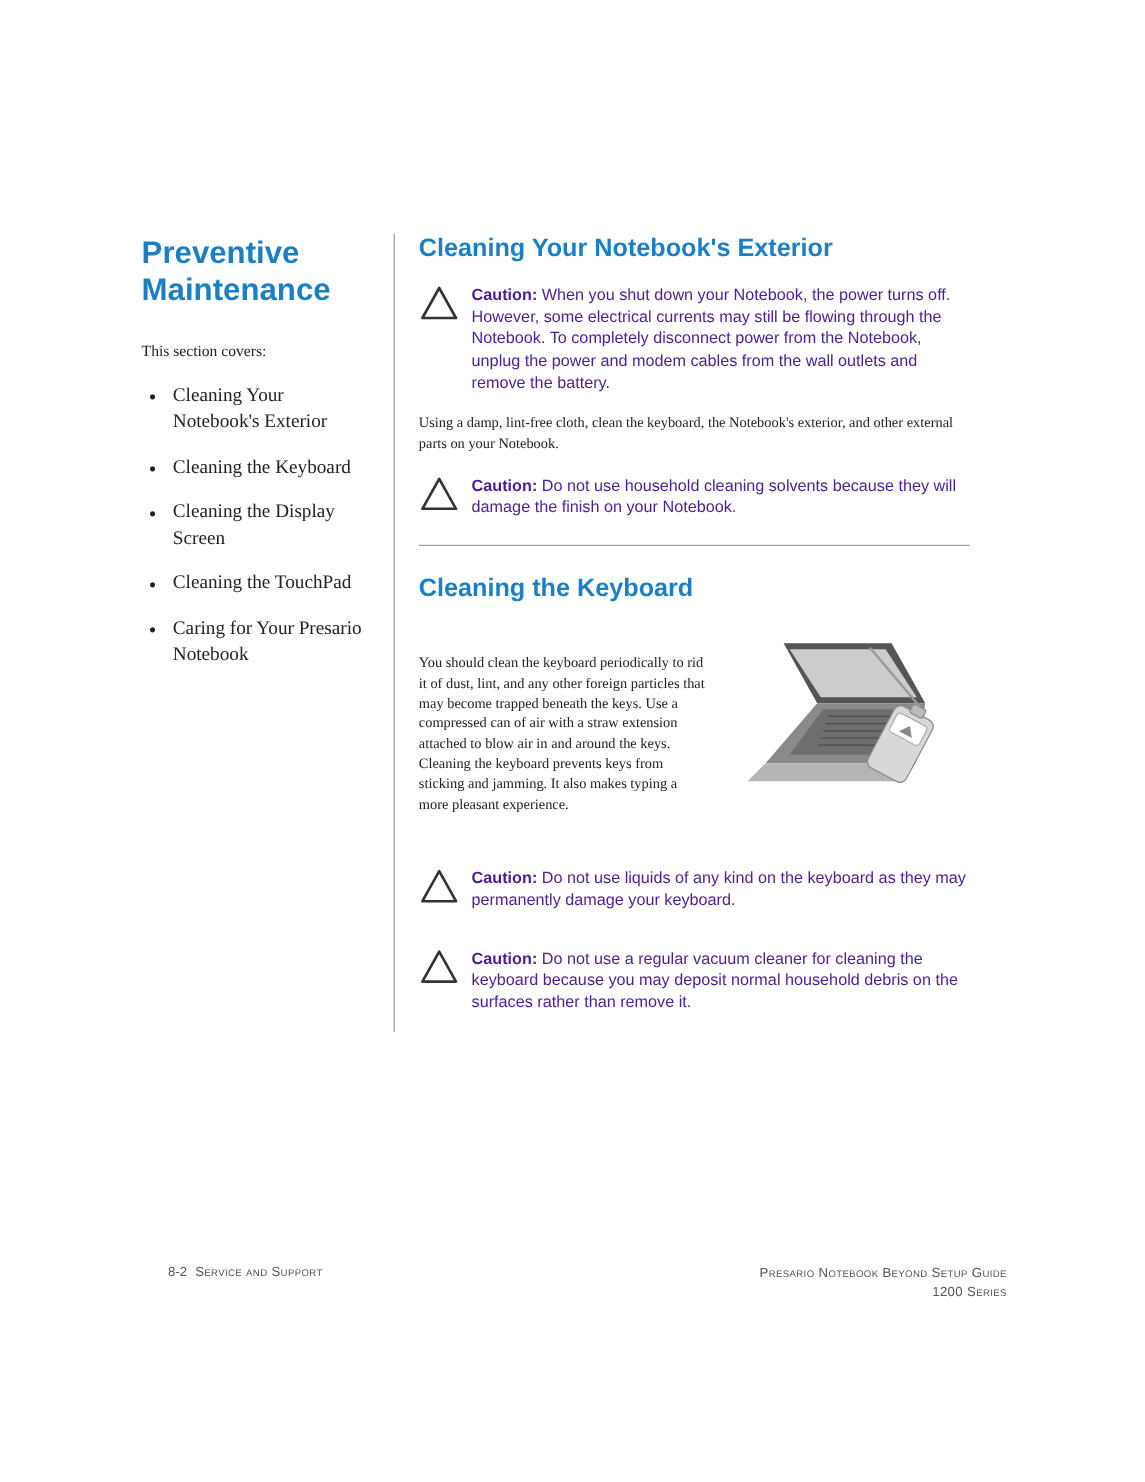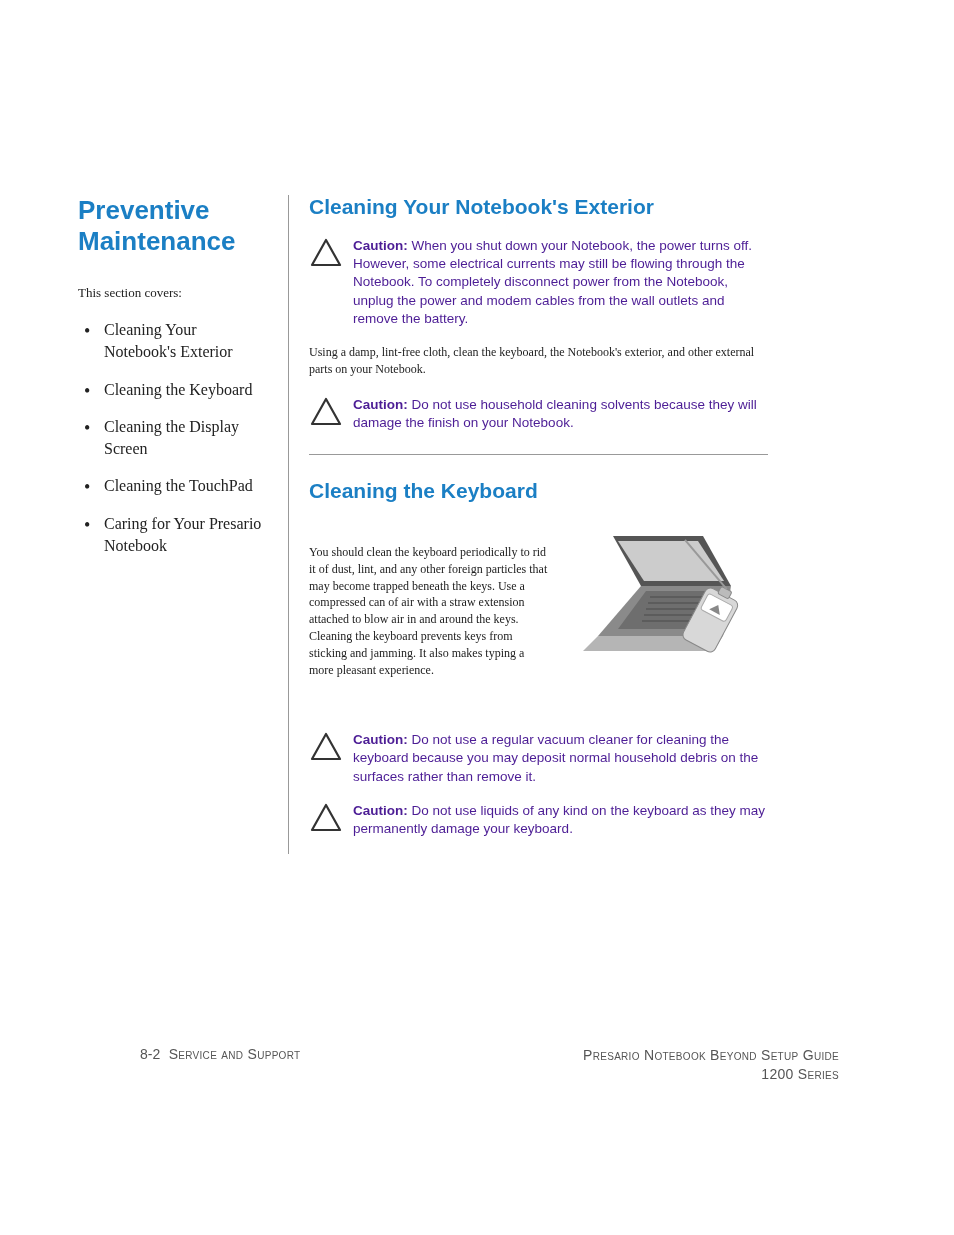--- a/index.html
+++ b/index.html
@@ -5,21 +5,21 @@
   * { box-sizing: border-box; margin: 0; padding: 0; }
   body {
     width: 954px;
     height: 1235px;
     background: #fff;
     font-family: "Times New Roman", Times, serif;
     color: #222;
     position: relative;
   }
   .page {
-    padding: 195px 115px 0 78px;
+    padding: 195px 115px 0 118px;
     display: flex;
     gap: 0;
   }
   .sidebar {
     width: 210px;
     padding-right: 20px;
   }
   .main {
     width: 480px;
     padding-left: 20px;
@@ -107,21 +107,21 @@
   }
   .footer {
     position: absolute;
     bottom: 150px;
     left: 140px;
     right: 115px;
     display: flex;
     justify-content: space-between;
     align-items: flex-start;
     font-family: "Trebuchet MS", Arial, sans-serif;
-    font-size: 14px;
+    font-size: 11px;
     color: #555;
     font-variant: small-caps;
     letter-spacing: 0.3px;
   }
   .footer-left { }
   .footer-right { text-align: right; line-height: 1.4; }
   .footer .pagenum { font-weight: normal; color:#555; font-variant: normal; letter-spacing:0;}
 </style>
 </head>
 <body>
@@ -184,32 +184,32 @@
             <rect x="0" y="0" width="36" height="58" rx="6" fill="#d8d8d8" stroke="#888" stroke-width="1"></rect>
             <rect x="4" y="6" width="28" height="18" rx="3" fill="#fff" stroke="#aaa"></rect>
             <path d="M18 12 L12 20 L24 20 Z" fill="#888"></path>
             <rect x="12" y="-6" width="12" height="8" rx="2" fill="#bbb" stroke="#888"></rect>
             <line x1="18" y1="-6" x2="-42" y2="-30" stroke="#999" stroke-width="2"></line>
           </g>
         </g>
       </svg>
     </div>
 
+    <div class="caution">
+      <svg class="caution-icon" viewBox="0 0 34 32">
+        <path d="M17 3 L31 28 L3 28 Z" fill="none" stroke="#333" stroke-width="2.2" stroke-linejoin="round"></path>
+      </svg>
+      <p class="caution-text"><b>Caution:</b><span> Do not use liquids of any kind on the keyboard as they may permanently damage your keyboard.</span></p>
+    </div>
+
     <div class="caution" style="margin-top:30px;">
       <svg class="caution-icon" viewBox="0 0 34 32">
         <path d="M17 3 L31 28 L3 28 Z" fill="none" stroke="#333" stroke-width="2.2" stroke-linejoin="round"></path>
       </svg>
       <p class="caution-text"><b>Caution:</b><span> Do not use a regular vacuum cleaner for cleaning the keyboard because you may deposit normal household debris on the surfaces rather than remove it.</span></p>
-    </div>
-
-    <div class="caution">
-      <svg class="caution-icon" viewBox="0 0 34 32">
-        <path d="M17 3 L31 28 L3 28 Z" fill="none" stroke="#333" stroke-width="2.2" stroke-linejoin="round"></path>
-      </svg>
-      <p class="caution-text"><b>Caution:</b><span> Do not use liquids of any kind on the keyboard as they may permanently damage your keyboard.</span></p>
     </div>
 
   </main>
 </div>
 
 <div class="footer">
   <div class="footer-left">
     <span class="pagenum">8-2</span>&nbsp;&nbsp;<span>Service and Support</span>
   </div>
   <div class="footer-right">

